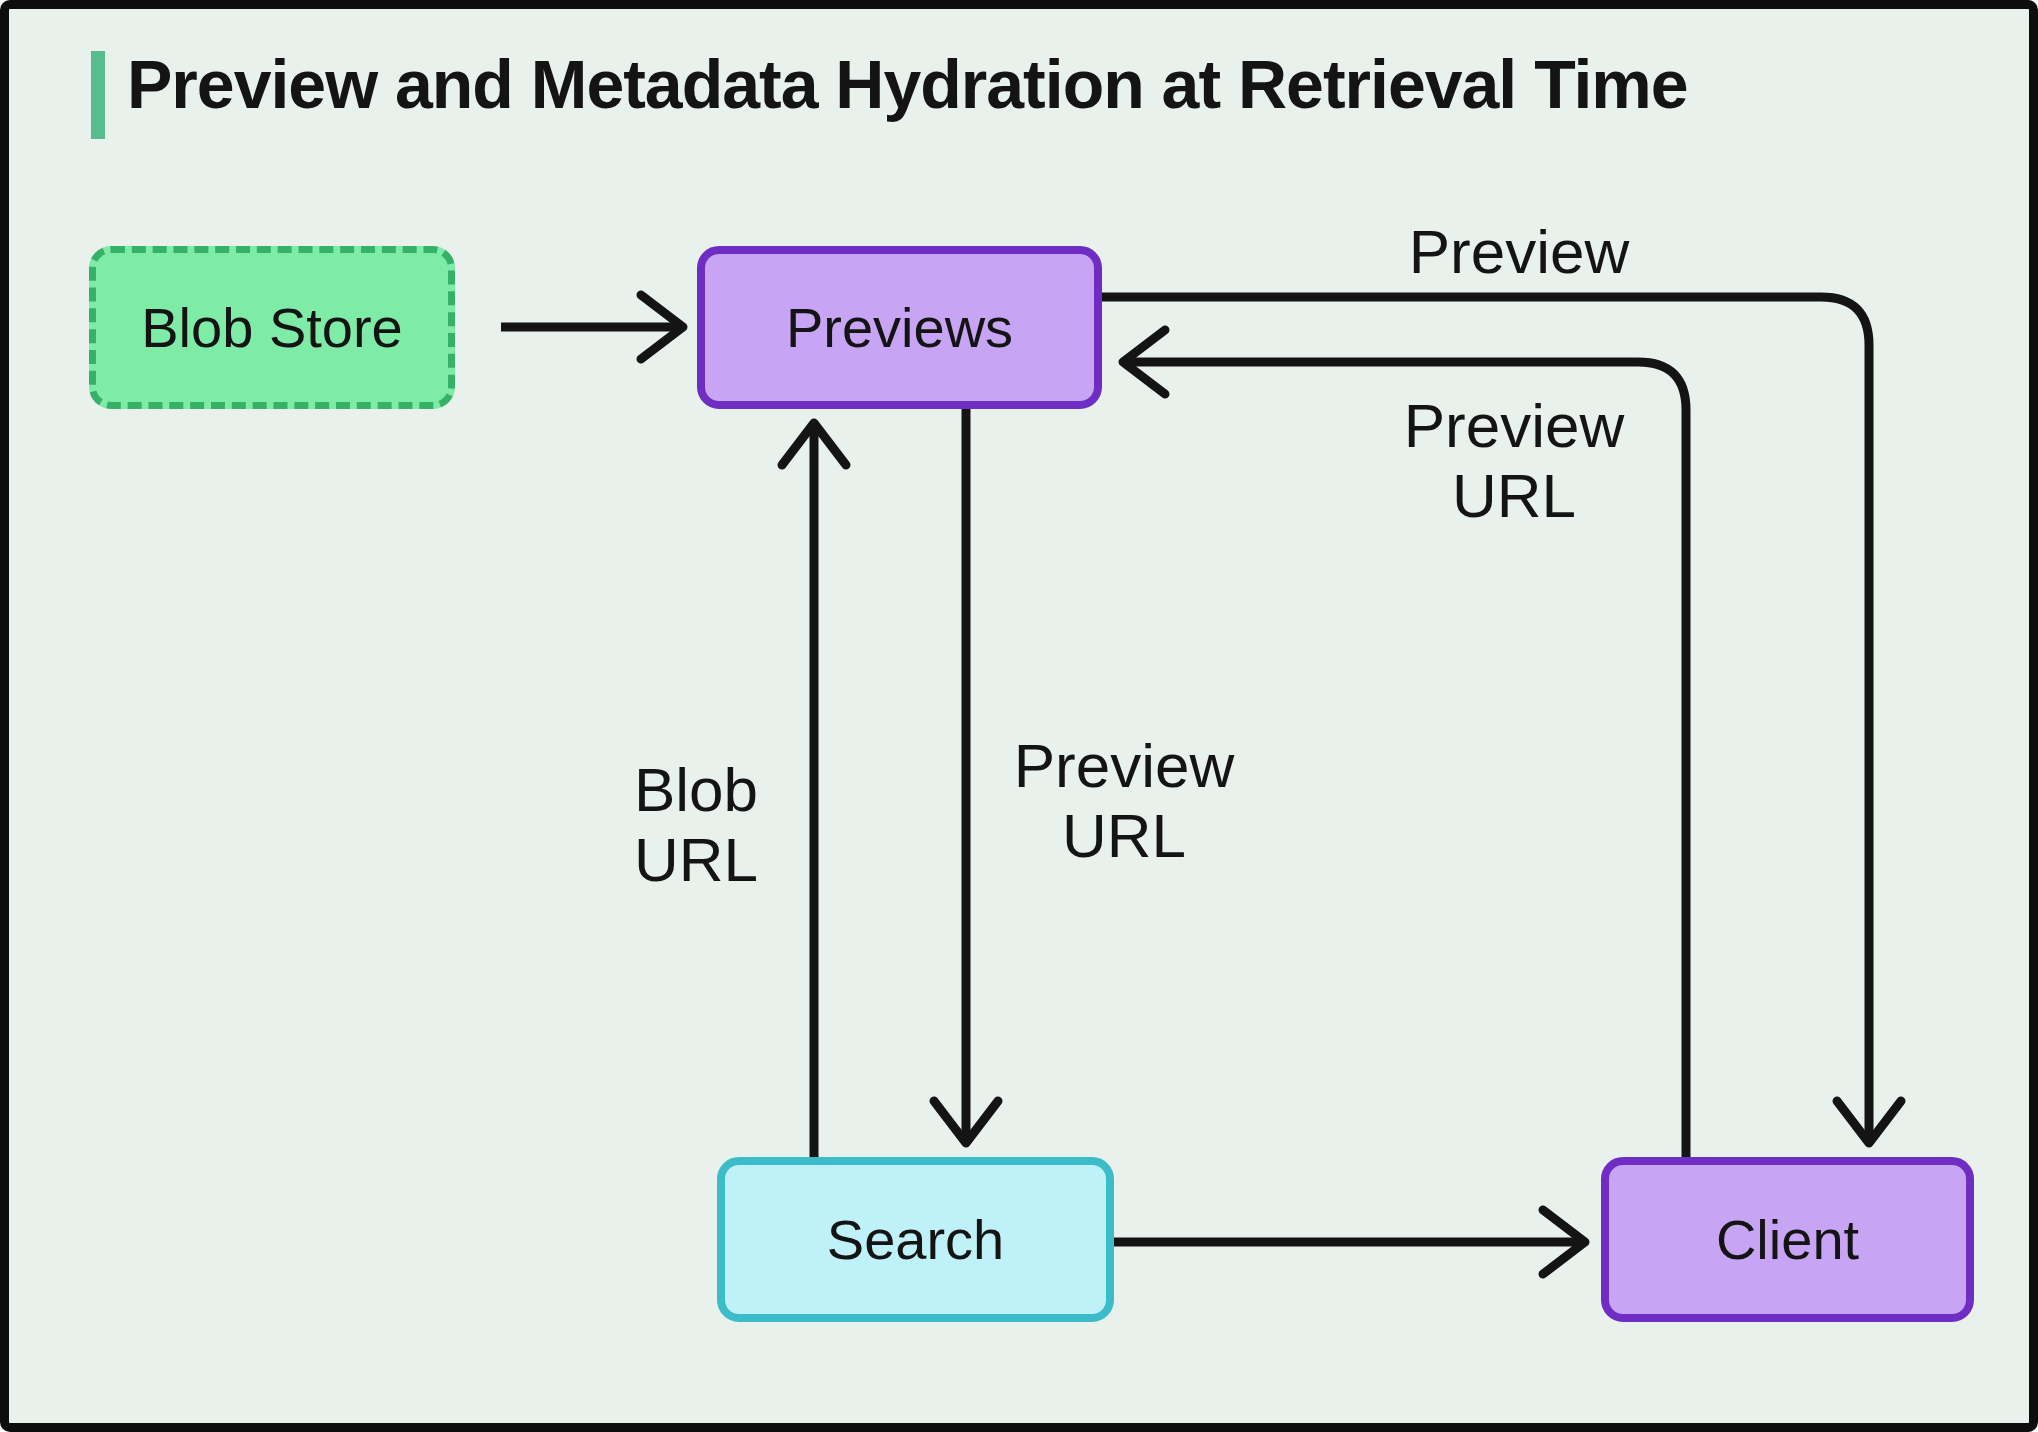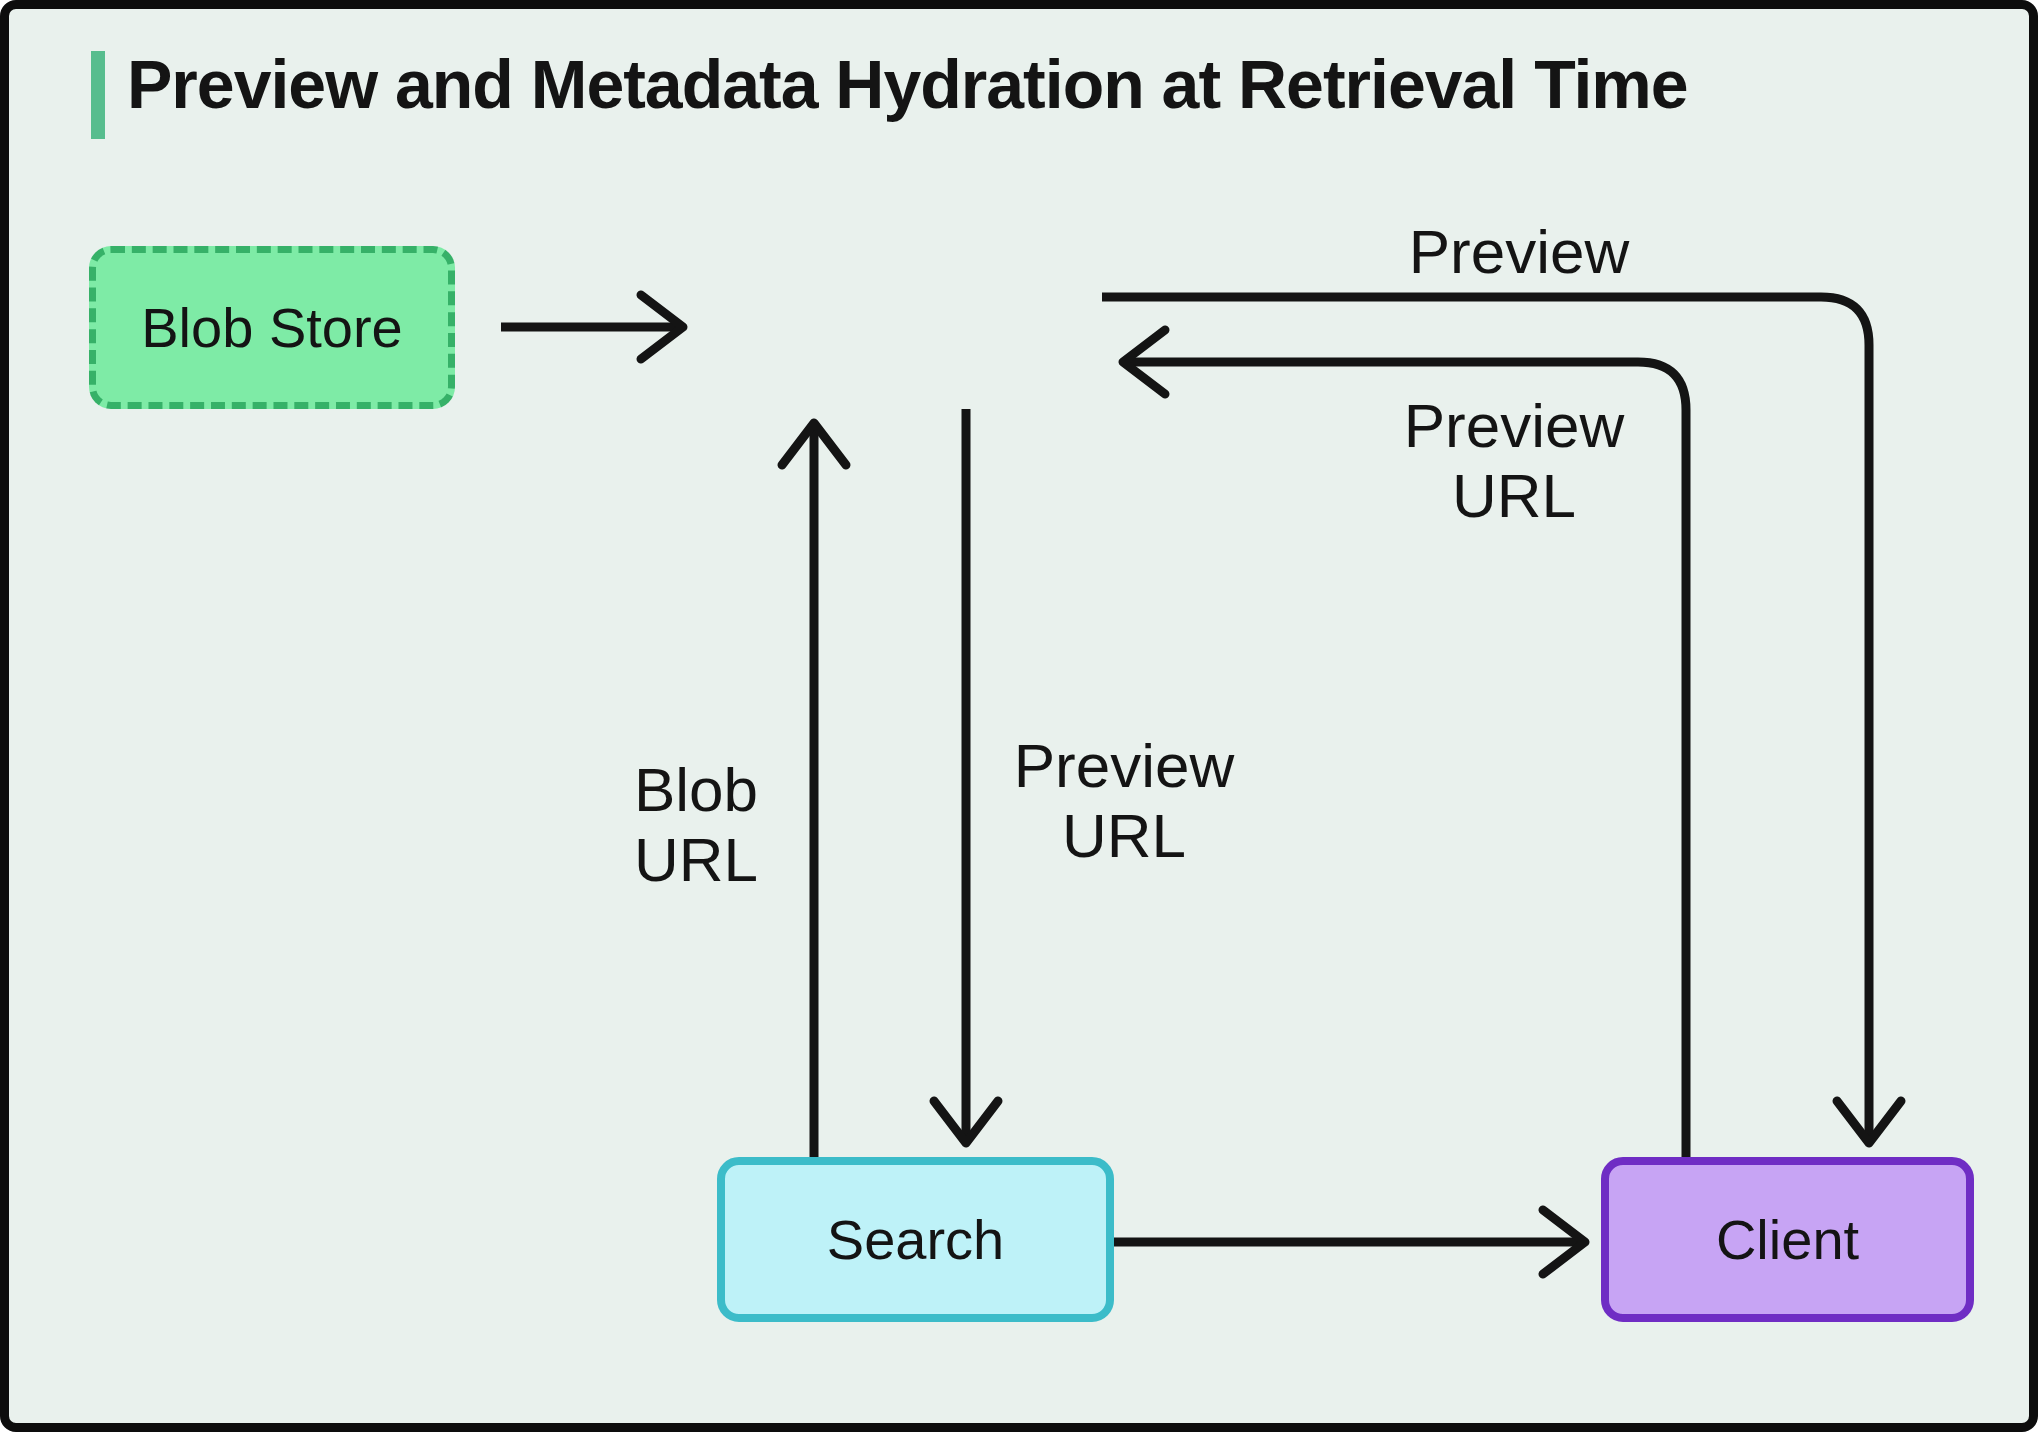--- a/index.html
+++ b/index.html
@@ -19,21 +19,21 @@
     width:2038px;height:1432px;
     background:#ffffff;
     font-family:"Liberation Sans", sans-serif;
     overflow:hidden;
   }
   #canvas{
     position:absolute;
     left:0;top:0;right:0;bottom:0;
     box-sizing:border-box;
     border:9px solid #0d0d0d;
-    border-radius:16px;
+    border-radius:10px;
     background:var(--bg);
   }
   #title-bar{
     position:absolute;
     left:82px;top:42px;
     width:14px;height:88px;
     background:var(--accent-green);
   }
   #page-title{
     position:absolute;
@@ -115,20 +115,23 @@
       <path d="M 1093 288 H 1812 Q 1860 288 1860 336 V 1134" marker-end="url(#ah)"></path>
       <path d="M 1677 1148 V 401 Q 1677 353 1629 353 H 1114" marker-end="url(#ah)"></path>
       <path d="M 805 1148 V 414" marker-end="url(#ah)"></path>
       <path d="M 957 400 V 1134" marker-end="url(#ah)"></path>
       <path d="M 1078 1233 H 1576" marker-end="url(#ah)"></path>
     </svg>
 
     <div class="node" id="node-blob-store">
       <span>Blob Store</span>
     </div>
+    <div class="node" id="node-previews">
+      <span>Previews</span>
+    </div>
     <div class="node" id="node-search">
       <span>Search</span>
     </div>
     <div class="node" id="node-client">
       <span>Client</span>
     </div>
 
     <div class="edge-label" id="label-preview">Preview</div>
     <div class="edge-label" id="label-preview-url-right">Preview
 URL</div>

